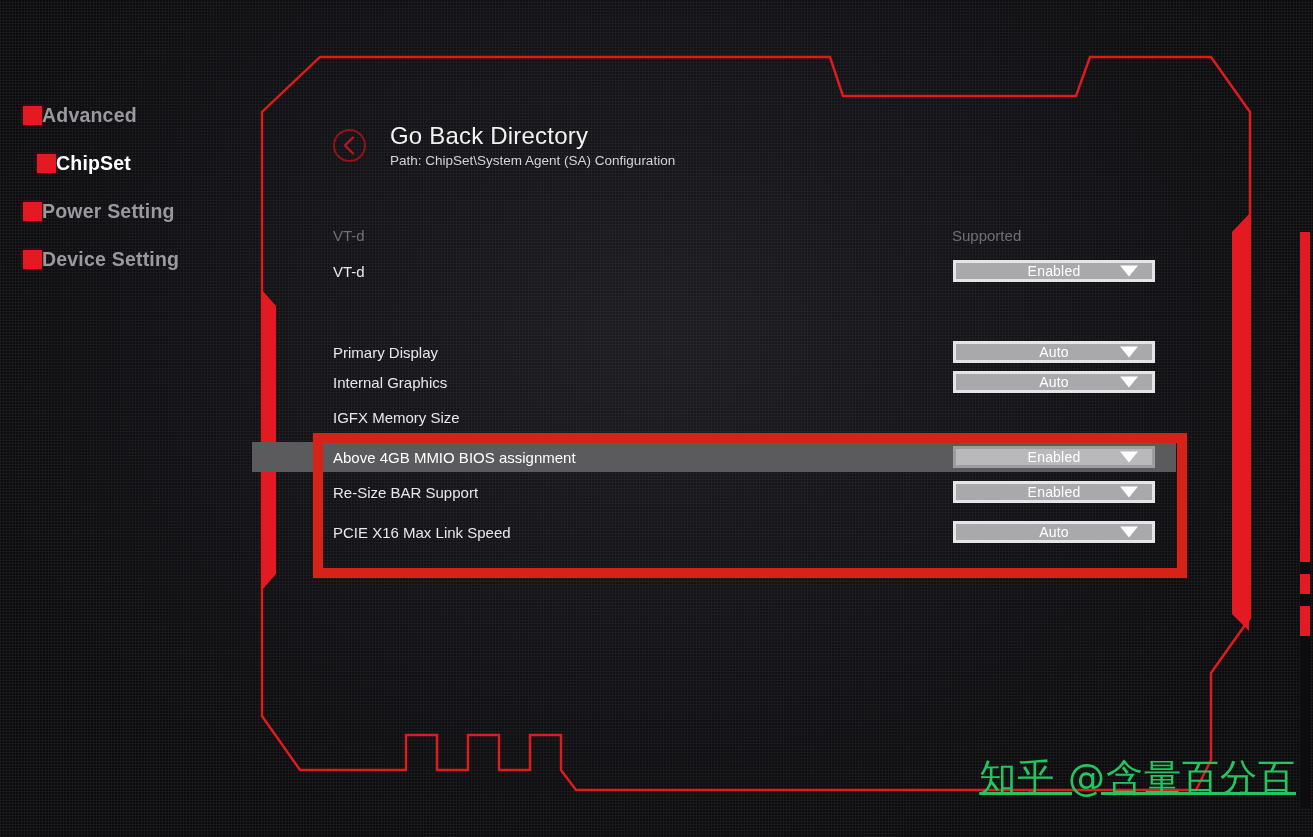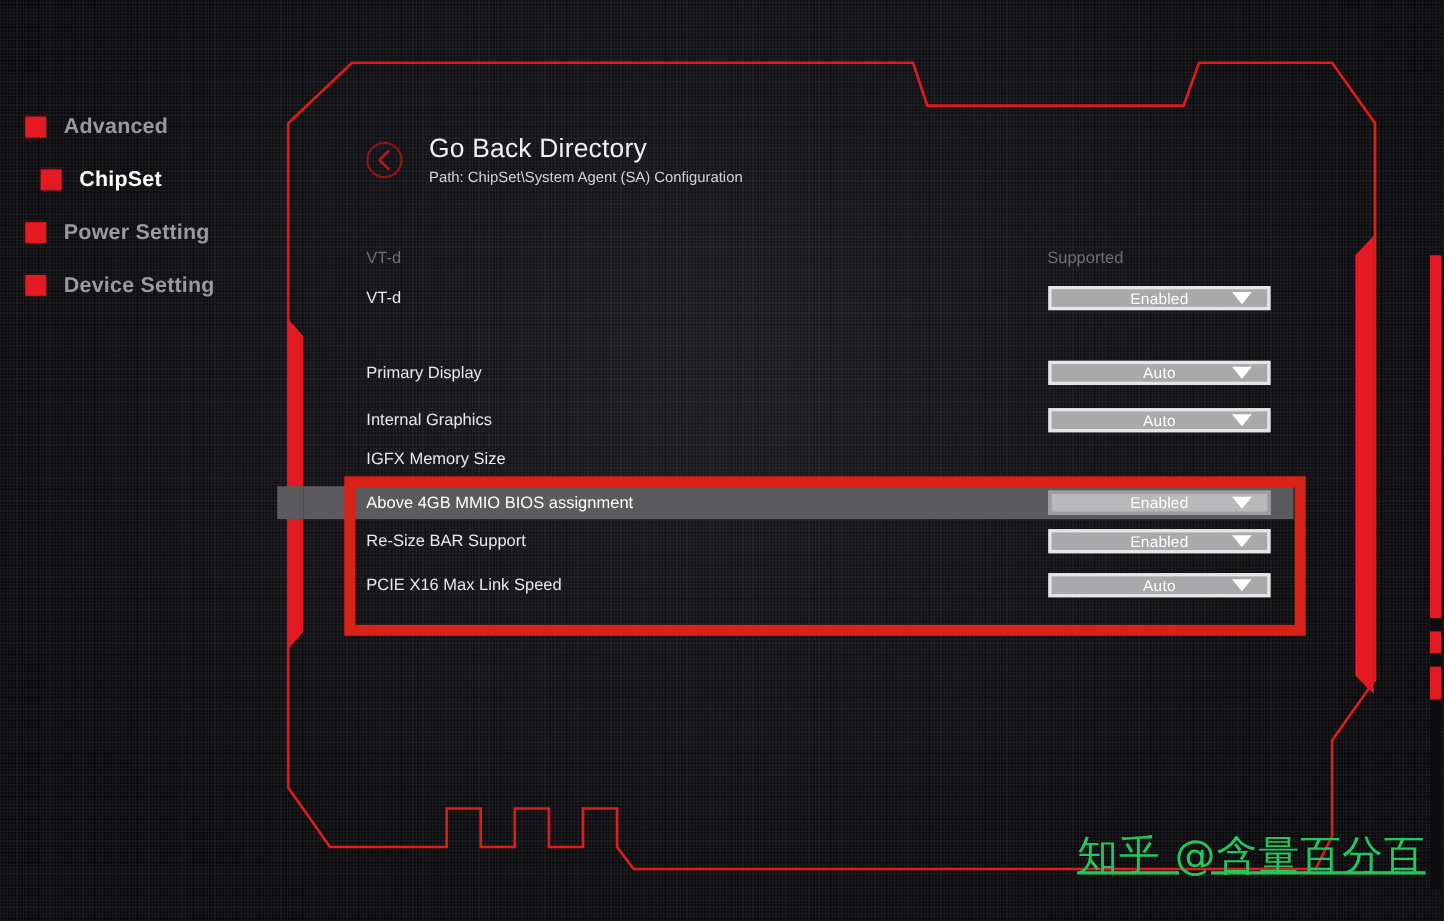--- a/index.html
+++ b/index.html
@@ -10,21 +10,21 @@
     background-color:#121215;
     background-image:
       repeating-linear-gradient(0deg, rgba(255,255,255,.035) 0 1px, transparent 1px 3px),
       repeating-linear-gradient(90deg, rgba(255,255,255,.035) 0 1px, transparent 1px 3px),
       radial-gradient(ellipse at 50% 40%, #1b1b20 0%, #0c0c0f 78%);
   }
 
   
   #sidebar{position:absolute;left:0;top:0;width:262px;height:837px;}
   .nav-item{
-    position:absolute;left:23px;display:flex;align-items:center;gap:16px;
+    position:absolute;left:23px;display:flex;align-items:center;
     white-space:nowrap;
   }
   .nav-bullet{width:19px;height:19px;background:#e31a21;flex:0 0 auto;
     box-shadow:0 0 4px rgba(227,26,33,.35);}
   .nav-label{font-size:19.5px;font-weight:bold;color:#9a9a9e;letter-spacing:.2px;}
   .nav-item.active .nav-label{color:#ffffff;}
 
   
   #frame-svg{position:absolute;left:0;top:0;width:1313px;height:837px;pointer-events:none;}
 
@@ -139,21 +139,21 @@
         <div class="row-label">VT-d</div>
         <div class="row-static">Supported</div>
       </div>
       <div class="row" style="top: 204px;">
         <div class="row-label">VT-d</div>
         <div class="dropdown">
           <span class="dd-val">Enabled</span>
           <span class="dd-arrow"></span>
         </div>
       </div>
-      <div class="row" style="top: 272px;">
+      <div class="row" style="top: 285px;">
         <div class="row-label">Primary Display</div>
         <div class="dropdown">
           <span class="dd-val">Auto</span>
           <span class="dd-arrow"></span>
         </div>
       </div>
       <div class="row" style="top: 315px;">
         <div class="row-label">Internal Graphics</div>
         <div class="dropdown">
           <span class="dd-val">Auto</span>

